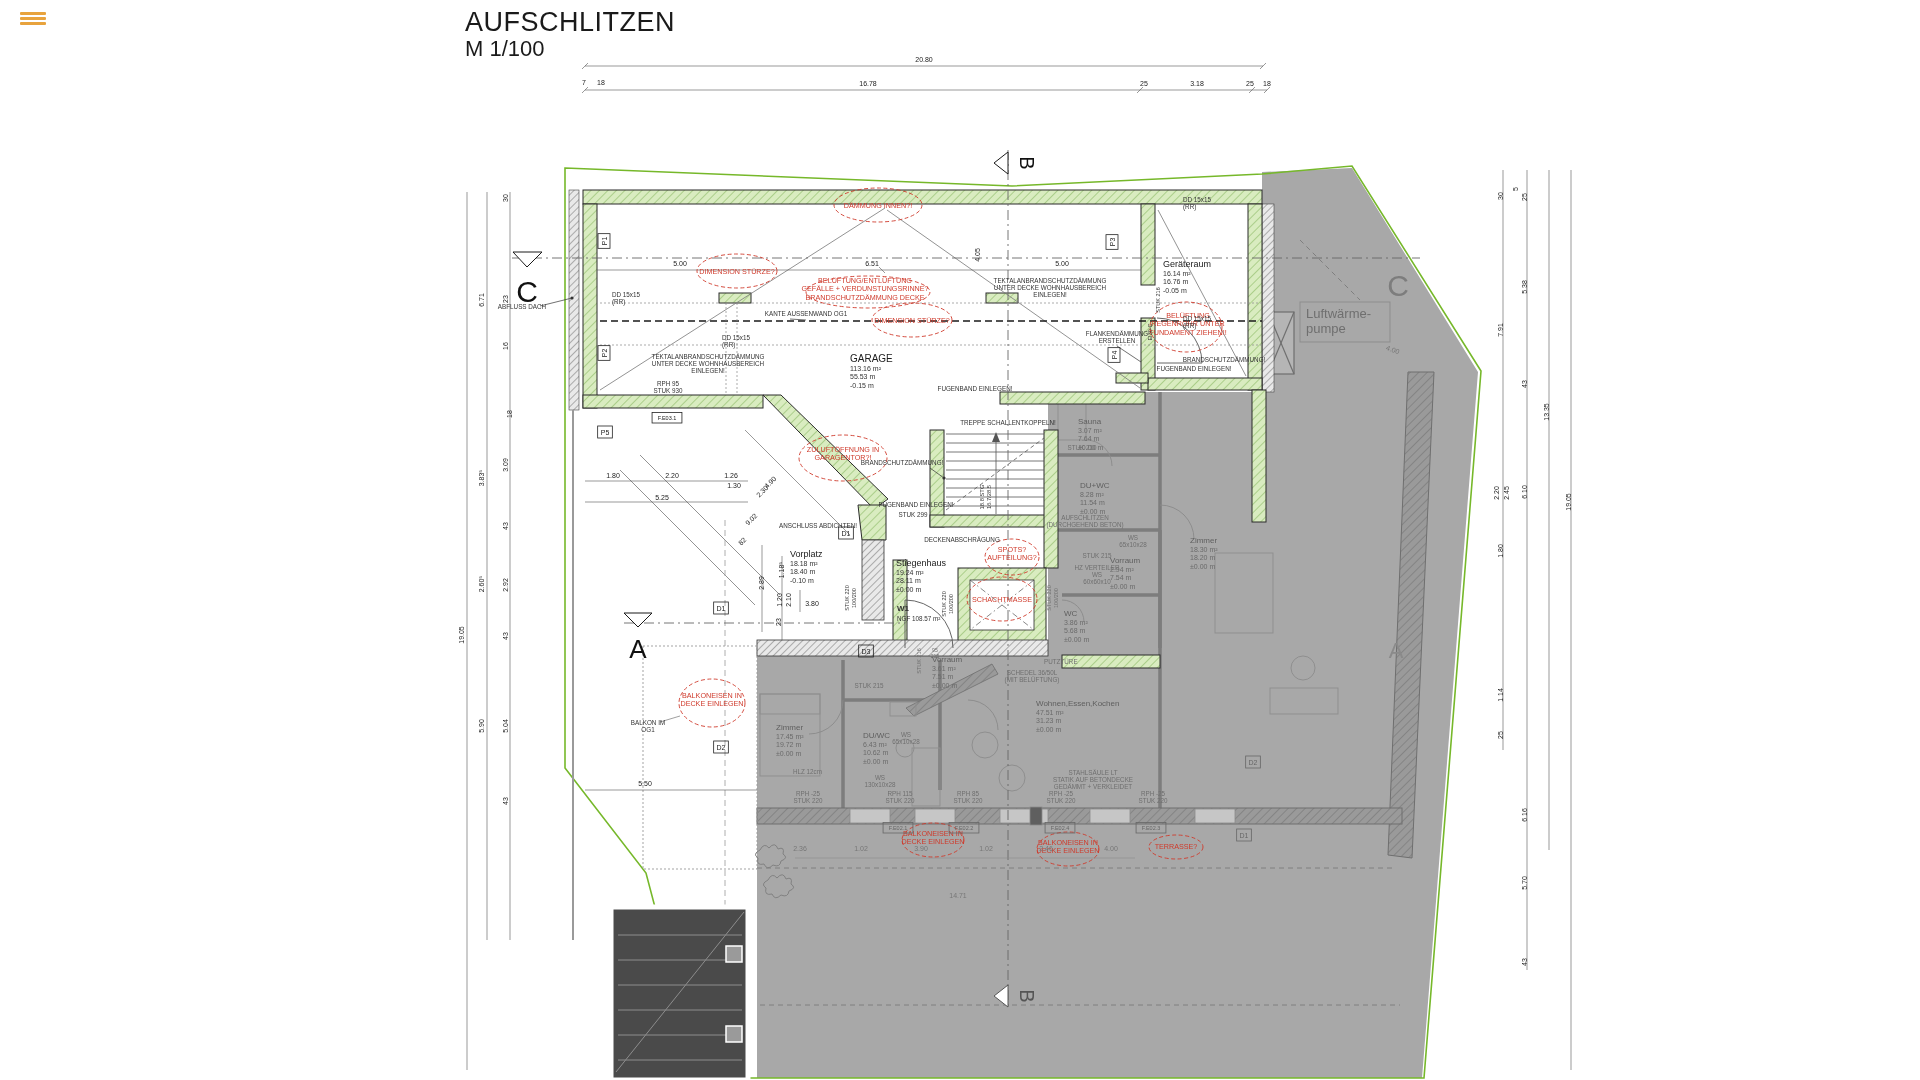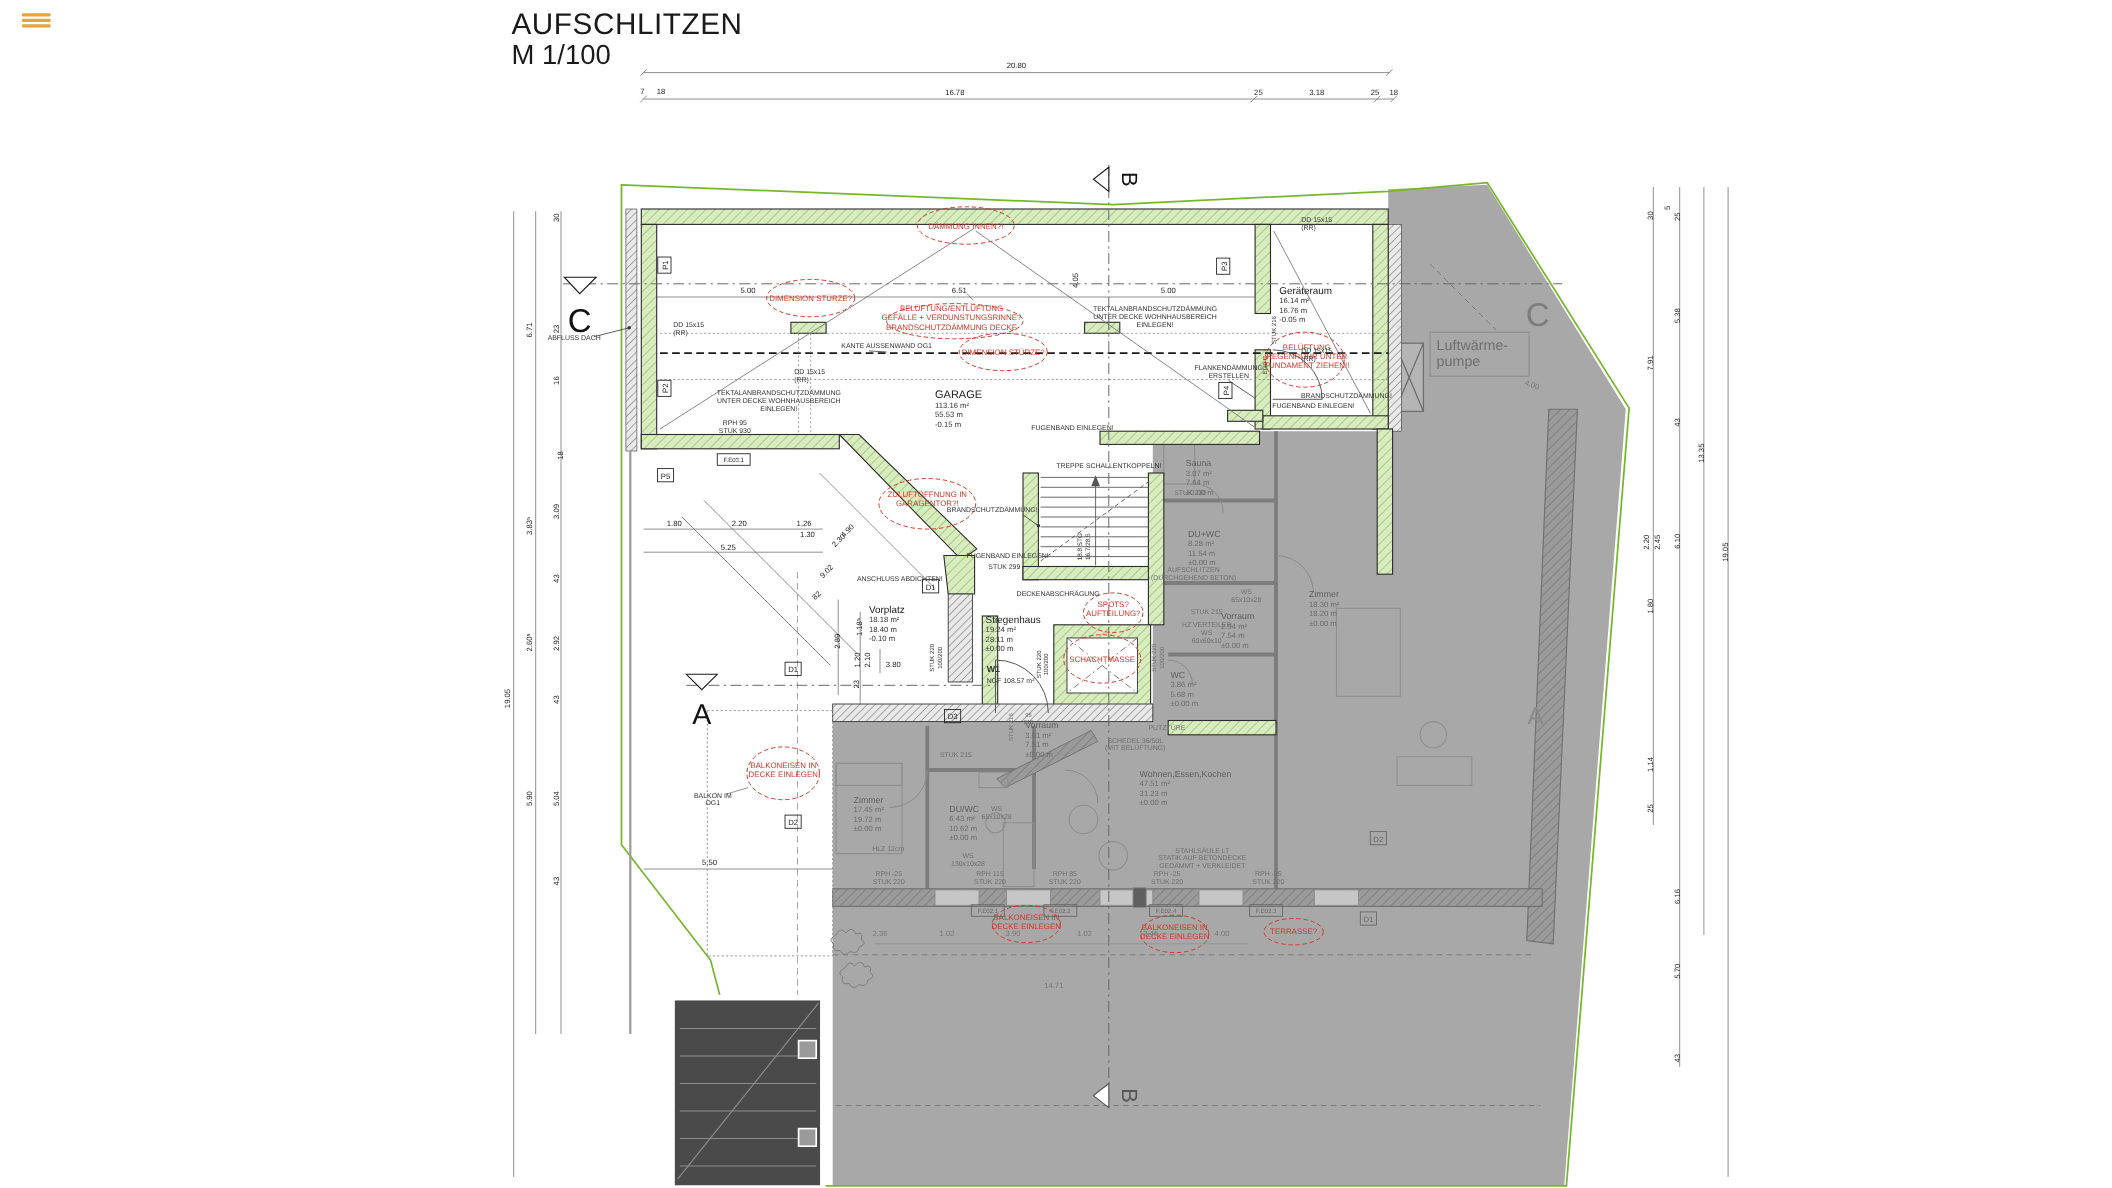--- a/index.html
+++ b/index.html
@@ -1,21 +1,21 @@
 <!DOCTYPE html>
 <html><head>
 <meta charset="utf-8">
 <style>
   html,body{margin:0;padding:0;background:#fff;width:1920px;height:1080px;overflow:hidden;
     font-family:"Liberation Sans","DejaVu Sans",sans-serif;}
   #stage{position:relative;width:1920px;height:1080px;background:#fff;}
   #plan-svg{position:absolute;left:0;top:0;}
   #title-block{position:absolute;left:465px;top:8px;color:#1a1a1a;line-height:1.08;}
   #title-block .t1{font-size:27px;letter-spacing:.5px;}
-  #title-block .t2{font-size:25px;}
+  #title-block .t2{font-size:22px;}
   #logo-mark{position:absolute;left:20px;top:10px;width:26px;height:20px;}
   #logo-mark i{display:block;height:3px;margin:2px 0;background:#e8a33d;border-radius:1px;}
   text{font-family:"Liberation Sans","DejaVu Sans",sans-serif;}
 </style>
 </head>
 <body>
 
 <div id="stage">
   <div id="logo-mark">
       <i></i>

